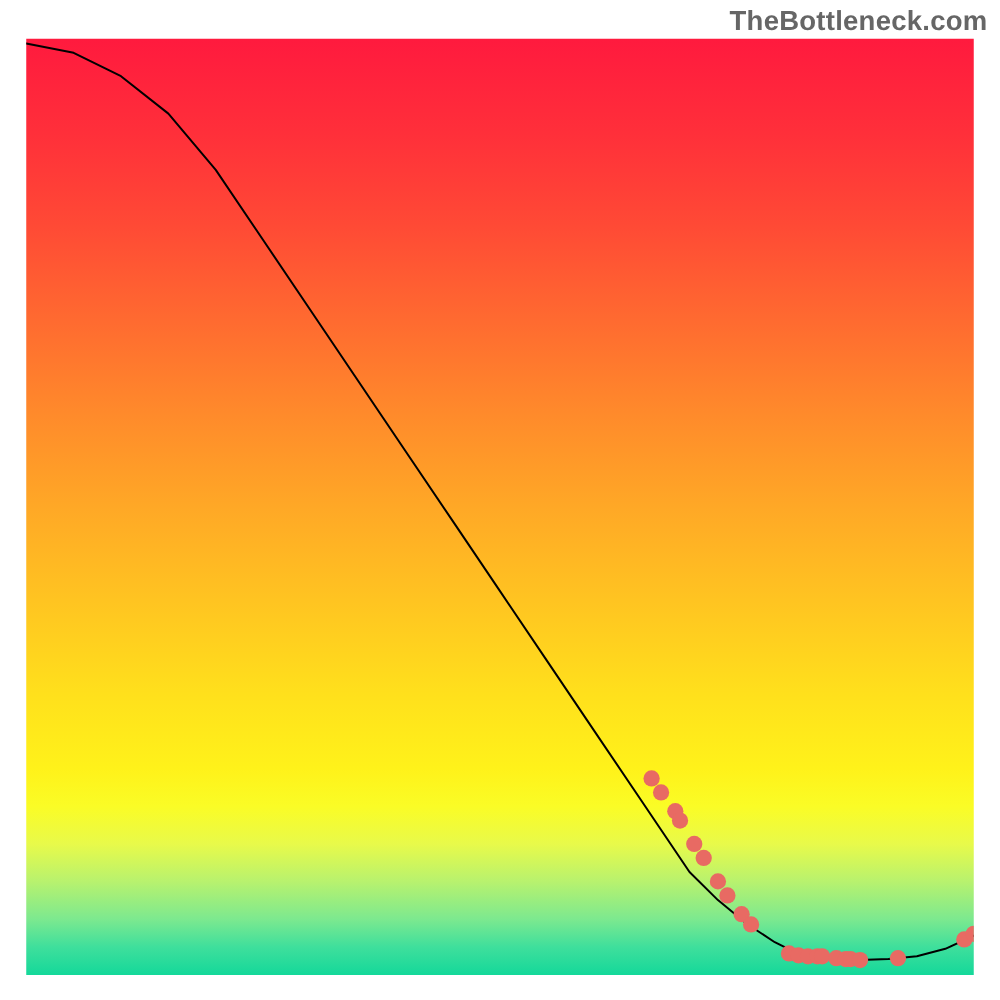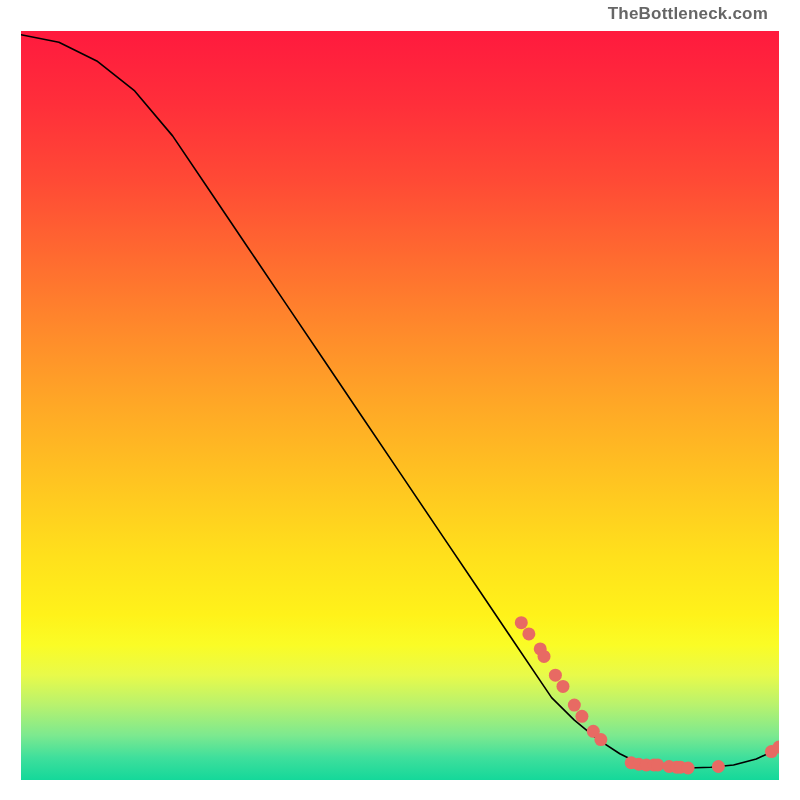--- a/index.html
+++ b/index.html
@@ -12,22 +12,22 @@
     overflow: hidden;
   }
   .chart-wrap {
     position: relative;
     width: 800px;
     height: 800px;
   }
   .watermark {
     position: absolute;
     top: 4px;
-    right: 32px;
-    font-size: 17px;
+    right: 10px;
+    font-size: 22px;
     font-weight: 600;
     color: #666666;
     letter-spacing: 0.2px;
     z-index: 5;
   }
   svg.plot {
     position: absolute;
     left: 0;
     top: 0;
     width: 800px;

